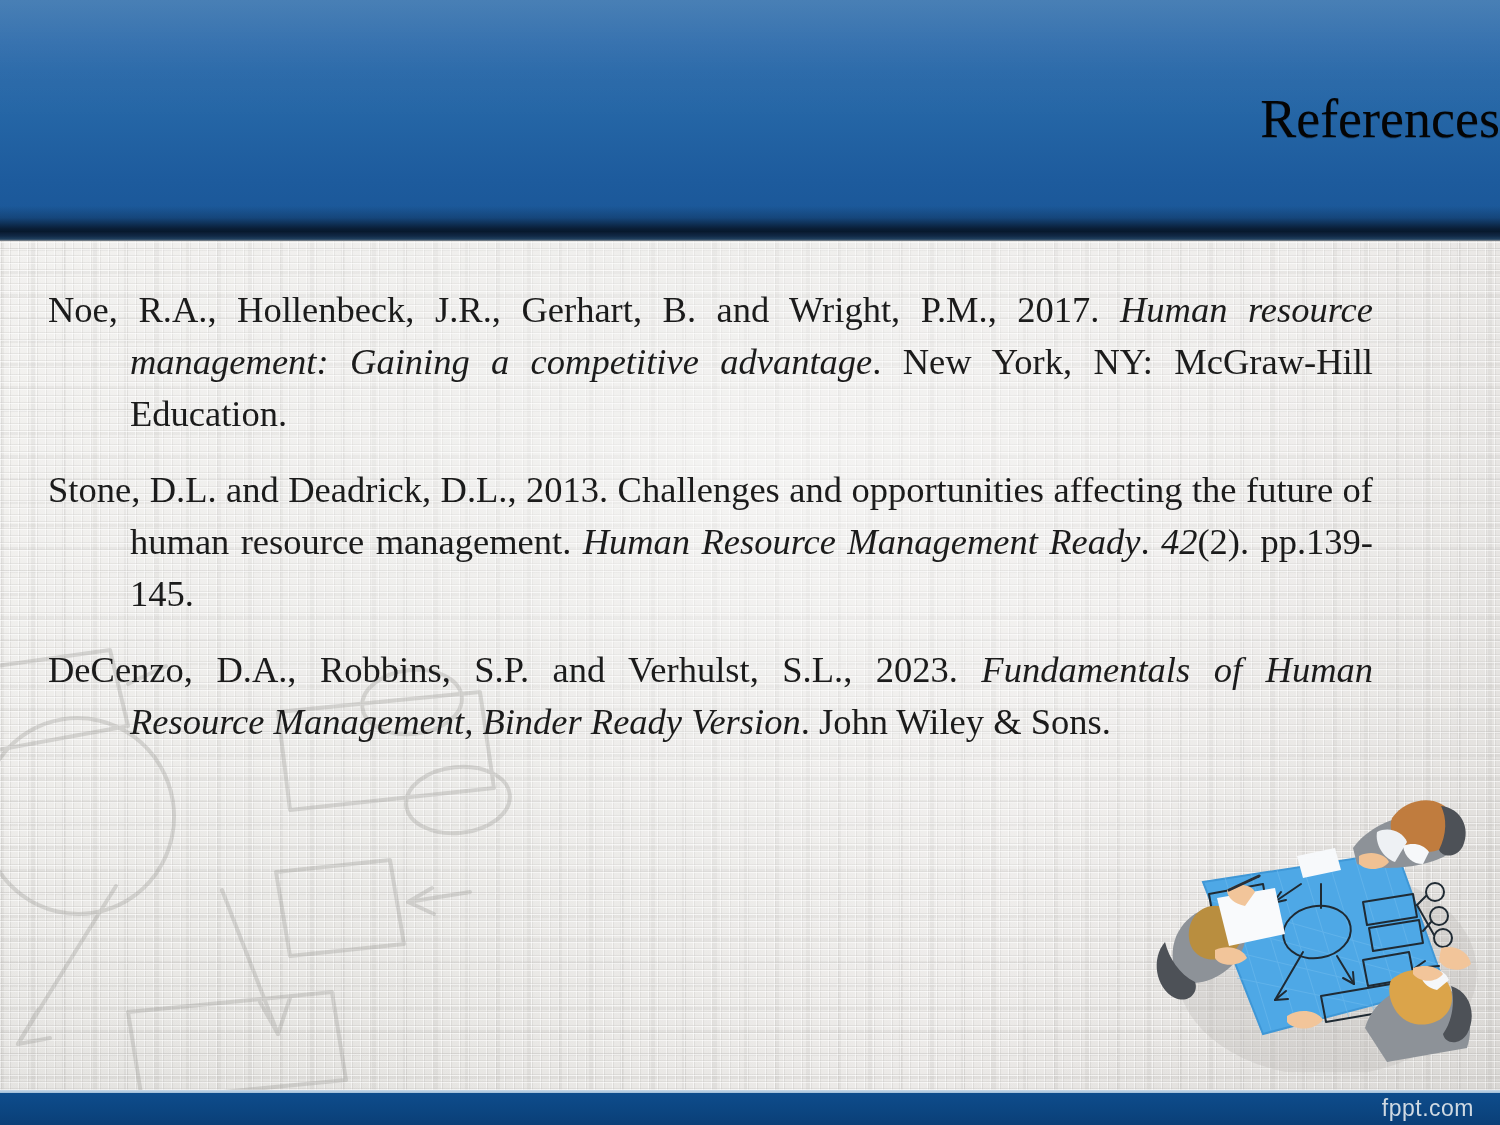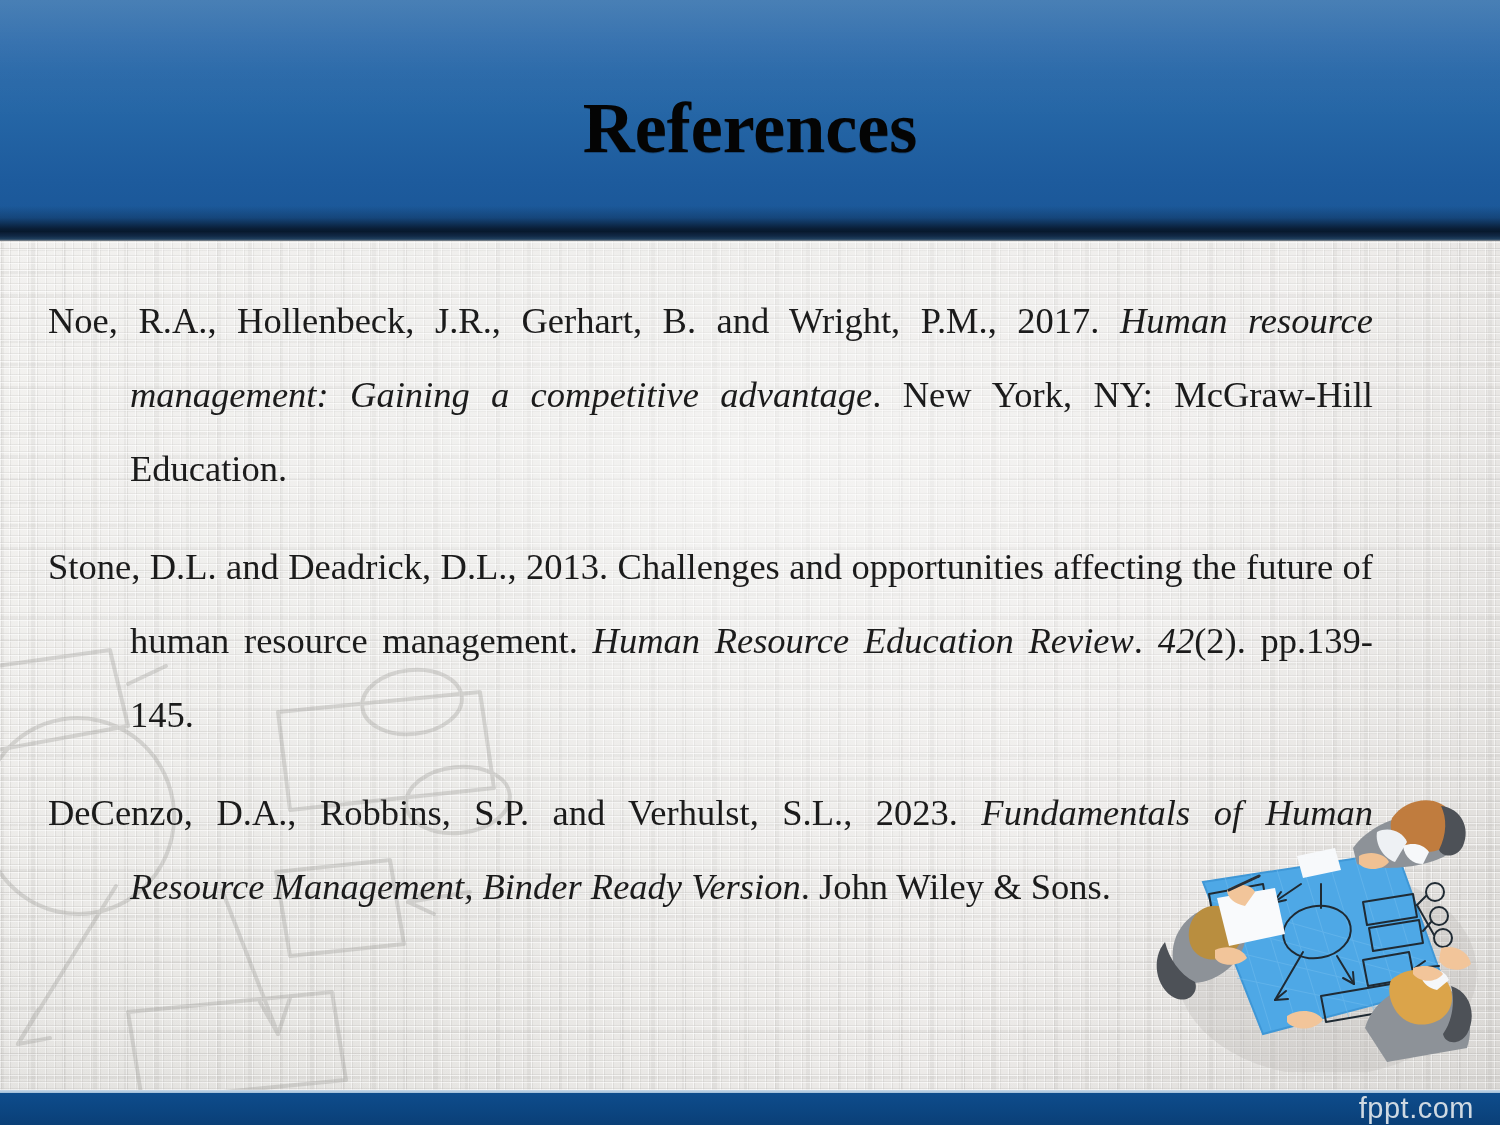--- a/index.html
+++ b/index.html
@@ -71,24 +71,24 @@
     left: 0; right: 0;
     top: 232px;
     height: 9px;
     background: linear-gradient(180deg, #0a1b31 0%, #112946 45%, #20405f 80%, #8e9092 100%);
   }
 
   .slide-title {
     position: absolute;
     left: 0; right: 0;
     top: 92px;
-    text-align: center;
+    text-align: right;
     font-family: "Liberation Serif", "DejaVu Serif", serif;
-    font-weight: bold;
-    font-size: 72px;
+    font-weight: normal;
+    font-size: 54px;
     line-height: 1;
     color: #040404;
     letter-spacing: 0px;
     text-shadow: 0 1px 0 rgba(0,0,0,0.25);
   }
 
   
   .body-area {
     position: absolute;
     left: 0;
@@ -98,21 +98,21 @@
   }
   .ref-list {
     position: absolute;
     left: 48px;
     top: 10px;
     width: 1325px;
   }
   .ref-item {
     color: #1b1b1b;
     font-size: 36.5px;
-    line-height: 74px;
+    line-height: 52px;
     text-align: justify;
     text-justify: inter-word;
     text-indent: 0;
     padding-left: 82px;
     margin-bottom: 24px;
     margin-top: 22px;
   }
   .ref-item i, .ref-item em {
     font-style: italic;
   }
@@ -145,21 +145,21 @@
     left: 0; right: 0;
     bottom: 32px;
     height: 3px;
     background: linear-gradient(180deg, #c8d8e8 0%, #9fbdd8 100%);
   }
   .footer-brand {
     position: absolute;
     right: 26px;
     bottom: 1px;
     font-family: "Liberation Sans", "DejaVu Sans", sans-serif;
-    font-size: 29px;
+    font-size: 23px;
     color: #cfd9e2;
     letter-spacing: 0.5px;
     line-height: 32px;
     text-align: center;
   }
 </style>
 </head>
 <body>
 
 <div class="slide">
@@ -189,21 +189,21 @@
   <div class="header-band">
     <div class="header-sheen"></div>
   </div>
   <div class="header-rule"></div>
 
   <div class="slide-title">References</div>
 
   <div class="body-area">
     <div class="ref-list">
       <p class="ref-item"><span>Noe, R.A., Hollenbeck, J.R., Gerhart, B. and Wright, P.M., 2017.  </span><i>Human resource management: Gaining a competitive advantage</i><span>. New York, NY: McGraw-Hill Education.</span></p>
-      <p class="ref-item"><span>Stone, D.L. and Deadrick, D.L., 2013. Challenges and opportunities affecting the future of human resource management.  </span><i>Human Resource Education Review</i><span>. </span><i>42</i><span>(2). pp.139-145.</span></p>
+      <p class="ref-item"><span>Stone, D.L. and Deadrick, D.L., 2013. Challenges and opportunities affecting the future of human resource management.  </span><i>Human Resource Management Ready</i><span>. </span><i>42</i><span>(2). pp.139-145.</span></p>
       <p class="ref-item"><span>DeCenzo, D.A., Robbins, S.P. and Verhulst, S.L., 2023.  </span><i>Fundamentals of Human Resource Management, Binder Ready Version</i><span>. John Wiley &amp; Sons.</span></p>
     </div>
   </div>
 
   <svg class="illustration" viewBox="0 0 355 300" xmlns="http://www.w3.org/2000/svg">
     <defs>
       <filter id="softshadow" x="-30%" y="-30%" width="160%" height="160%">
         <feGaussianBlur stdDeviation="4" result="b"></feGaussianBlur>
         <feColorMatrix in="b" type="matrix" values="0 0 0 0 0.35  0 0 0 0 0.35  0 0 0 0 0.35  0 0 0 0.5 0"></feColorMatrix>
         <feBlend in="SourceGraphic" in2="b"></feBlend>

